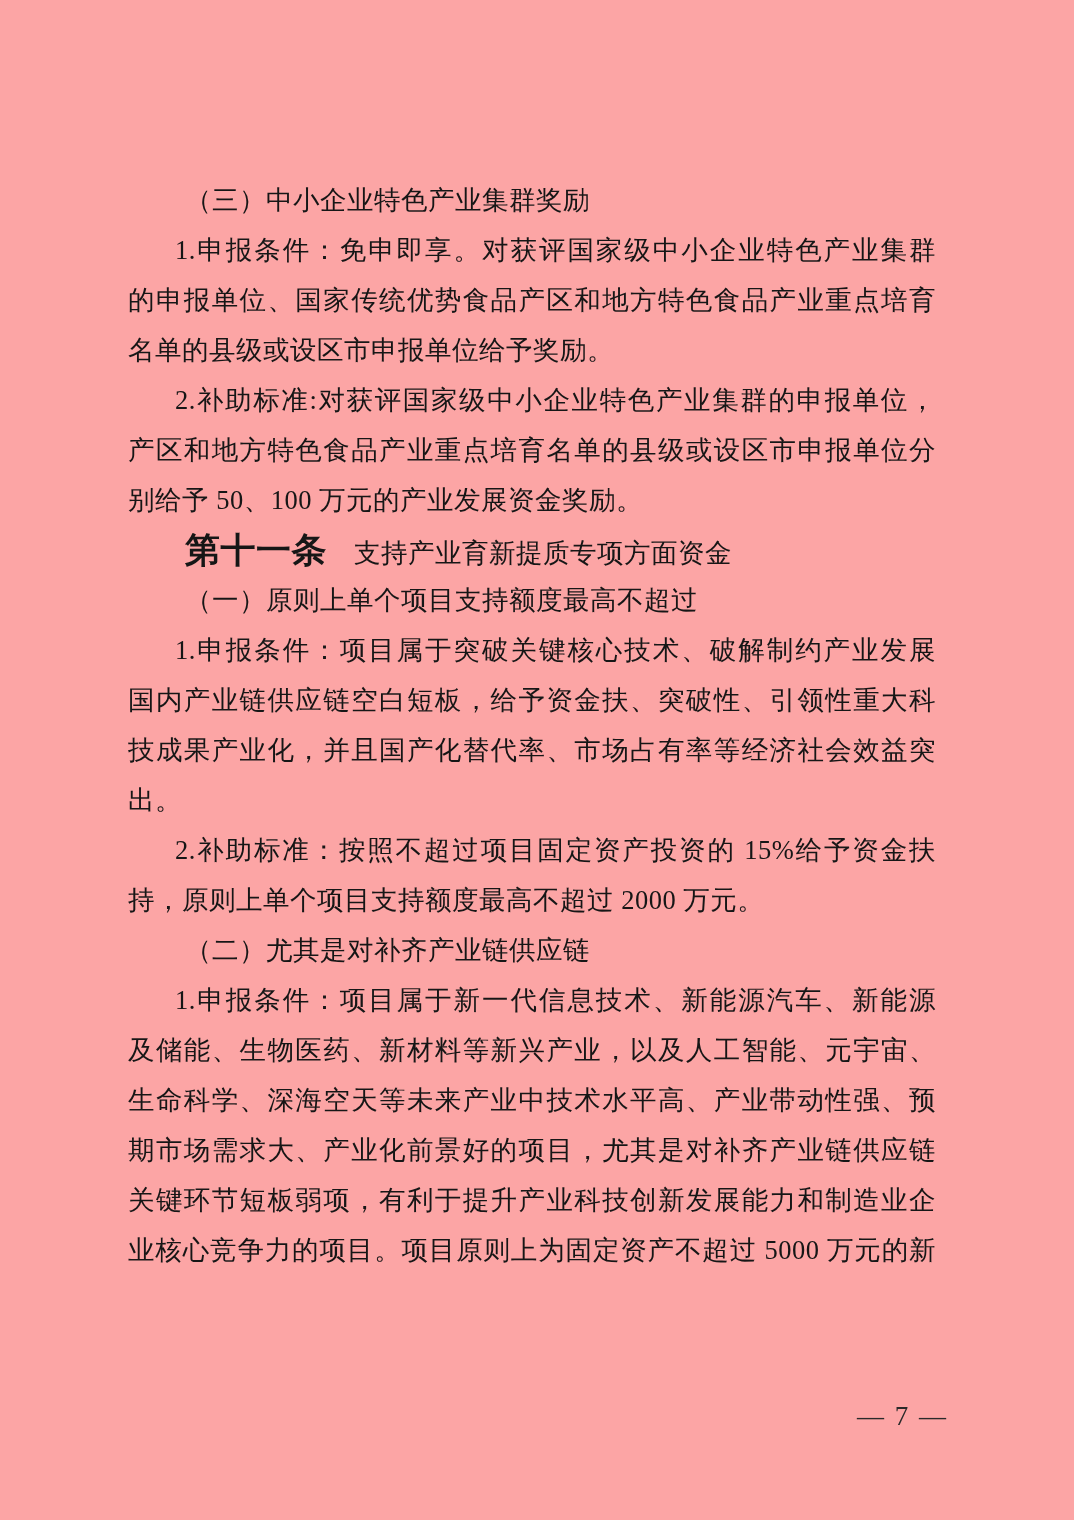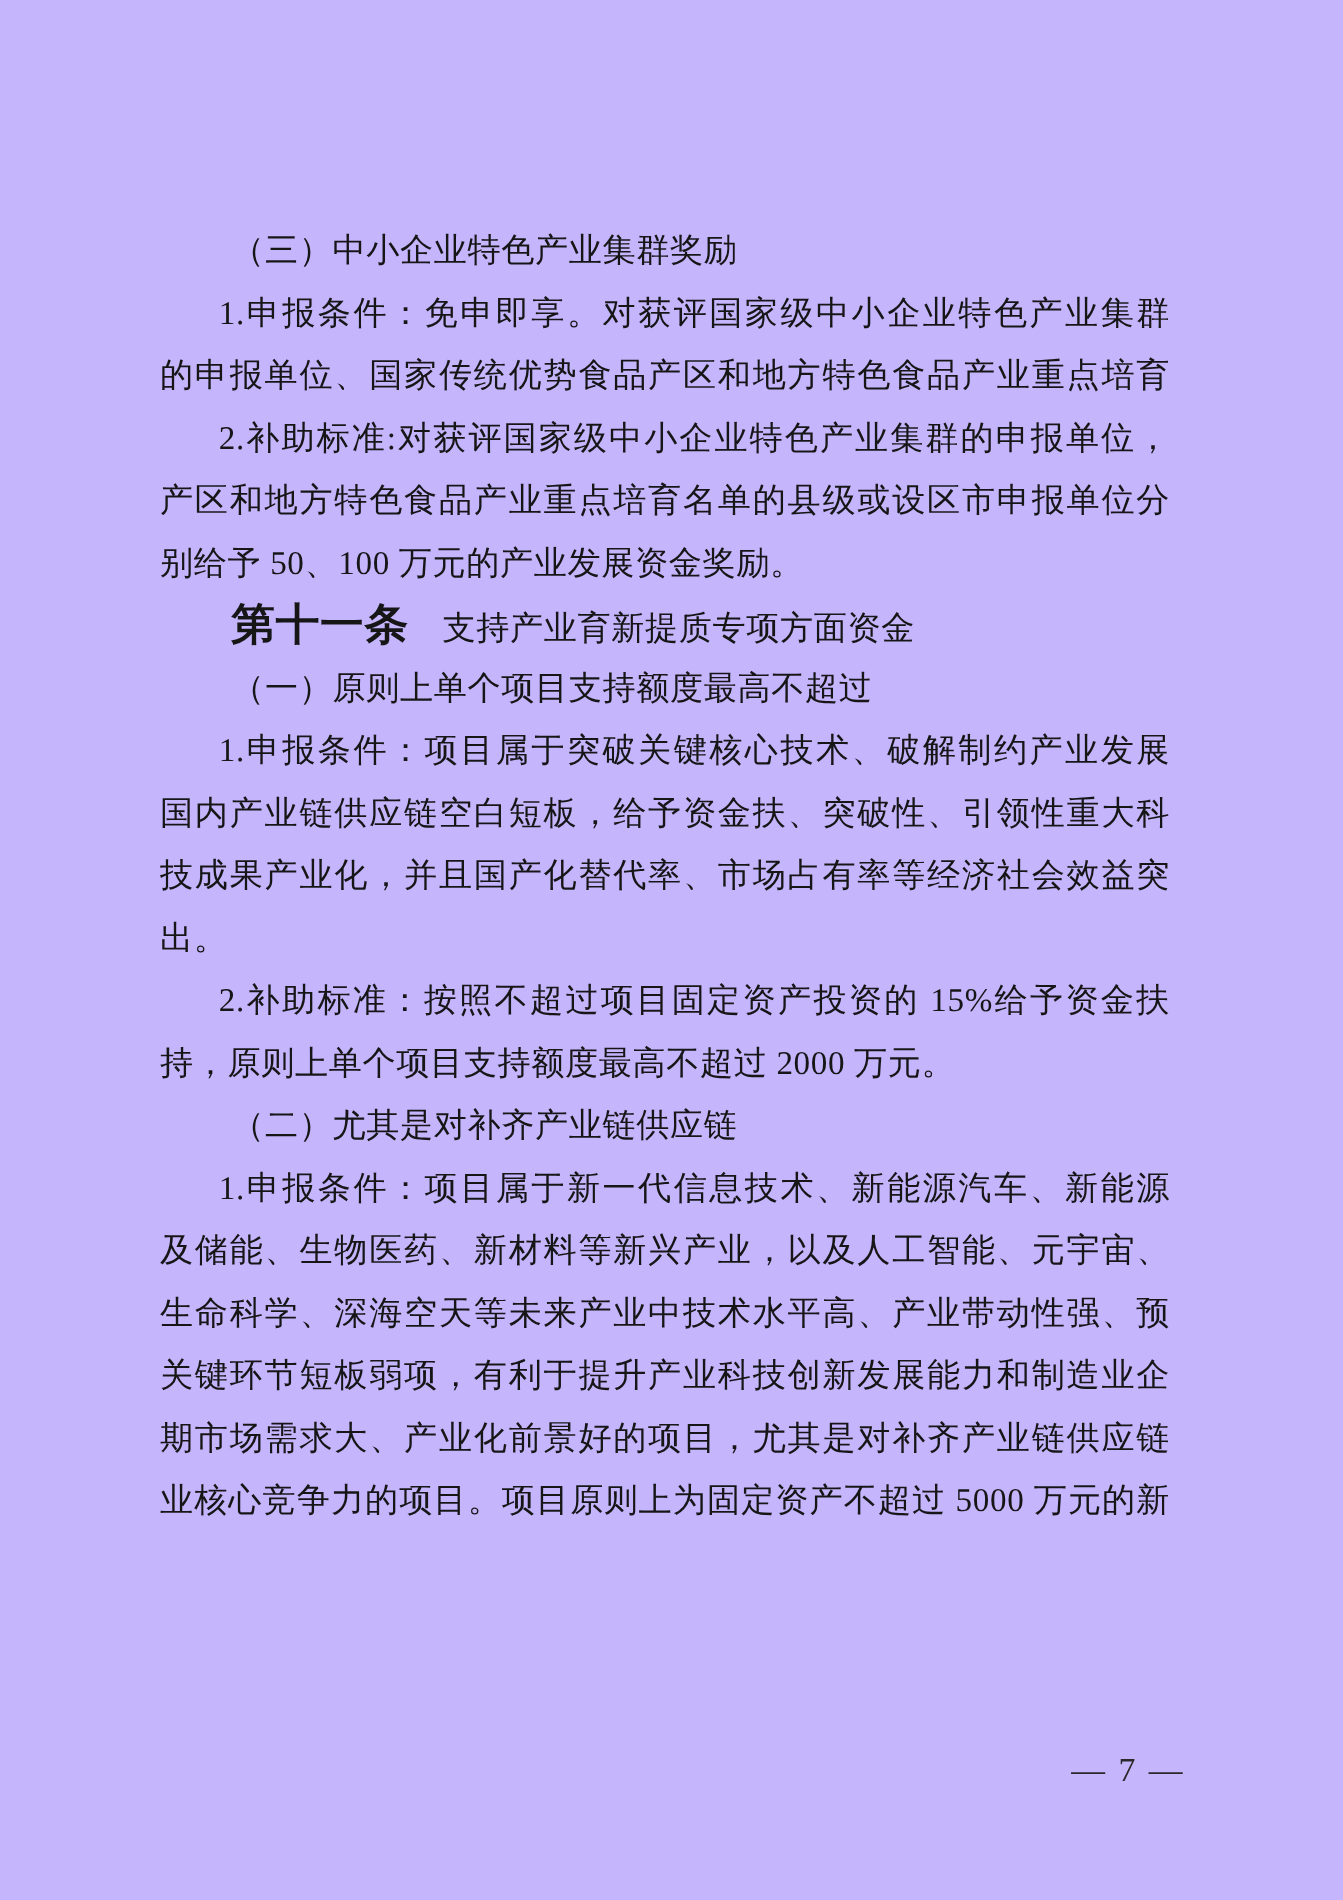--- a/index.html
+++ b/index.html
@@ -4,21 +4,21 @@
 <style>
   html, body {
     margin: 0;
     padding: 0;
     background: #ffffff;
   }
   .page {
     position: relative;
     width: 1074px;
     height: 1520px;
-    background: #c4b5fd;
+    background: #fca5a5;
     overflow: hidden;
     font-family: "Liberation Serif", "DejaVu Serif", serif;
     color: #161616;
   }
   .body-text {
     position: absolute;
     left: 128px;
     top: 175px;
     width: 808px;
   }
@@ -53,34 +53,35 @@
   }
 </style>
 </head>
 <body>
 
 <div class="page">
   <div class="body-text">
     <div class="ln ind">（三）中小企业特色产业集群奖励</div>
     <div class="ln indn fill">1.申报条件：免申即享。对获评国家级中小企业特色产业集群</div>
     <div class="ln fill">的申报单位、国家传统优势食品产区和地方特色食品产业重点培育</div>
+    <div class="ln">名单的县级或设区市申报单位给予奖励。</div>
     <div class="ln indn fill">2.补助标准:对获评国家级中小企业特色产业集群的申报单位，</div>
     <div class="ln fill">产区和地方特色食品产业重点培育名单的县级或设区市申报单位分</div>
     <div class="ln">别给予 50、100 万元的产业发展资金奖励。</div>
     <div class="ln ind"><span class="b">第十一条</span><span>　支持产业育新提质专项方面资金</span></div>
     <div class="ln ind">（一）原则上单个项目支持额度最高不超过</div>
     <div class="ln indn fill">1.申报条件：项目属于突破关键核心技术、破解制约产业发展</div>
     <div class="ln fill">国内产业链供应链空白短板，给予资金扶、突破性、引领性重大科</div>
     <div class="ln fill">技成果产业化，并且国产化替代率、市场占有率等经济社会效益突</div>
     <div class="ln">出。</div>
     <div class="ln indn fill">2.补助标准：按照不超过项目固定资产投资的 15%给予资金扶</div>
     <div class="ln">持，原则上单个项目支持额度最高不超过 2000 万元。</div>
     <div class="ln ind">（二）尤其是对补齐产业链供应链</div>
     <div class="ln indn fill">1.申报条件：项目属于新一代信息技术、新能源汽车、新能源</div>
     <div class="ln fill">及储能、生物医药、新材料等新兴产业，以及人工智能、元宇宙、</div>
     <div class="ln fill">生命科学、深海空天等未来产业中技术水平高、产业带动性强、预</div>
+    <div class="ln fill">期市场需求大、产业化前景好的项目，尤其是对补齐产业链供应链</div>
     <div class="ln fill">关键环节短板弱项，有利于提升产业科技创新发展能力和制造业企</div>
-    <div class="ln fill">期市场需求大、产业化前景好的项目，尤其是对补齐产业链供应链</div>
     <div class="ln fill">业核心竞争力的项目。项目原则上为固定资产不超过 5000 万元的新</div>
   </div>
 
   <div class="page-footer">— 7 —</div>
 </div>
 
 </body></html>

